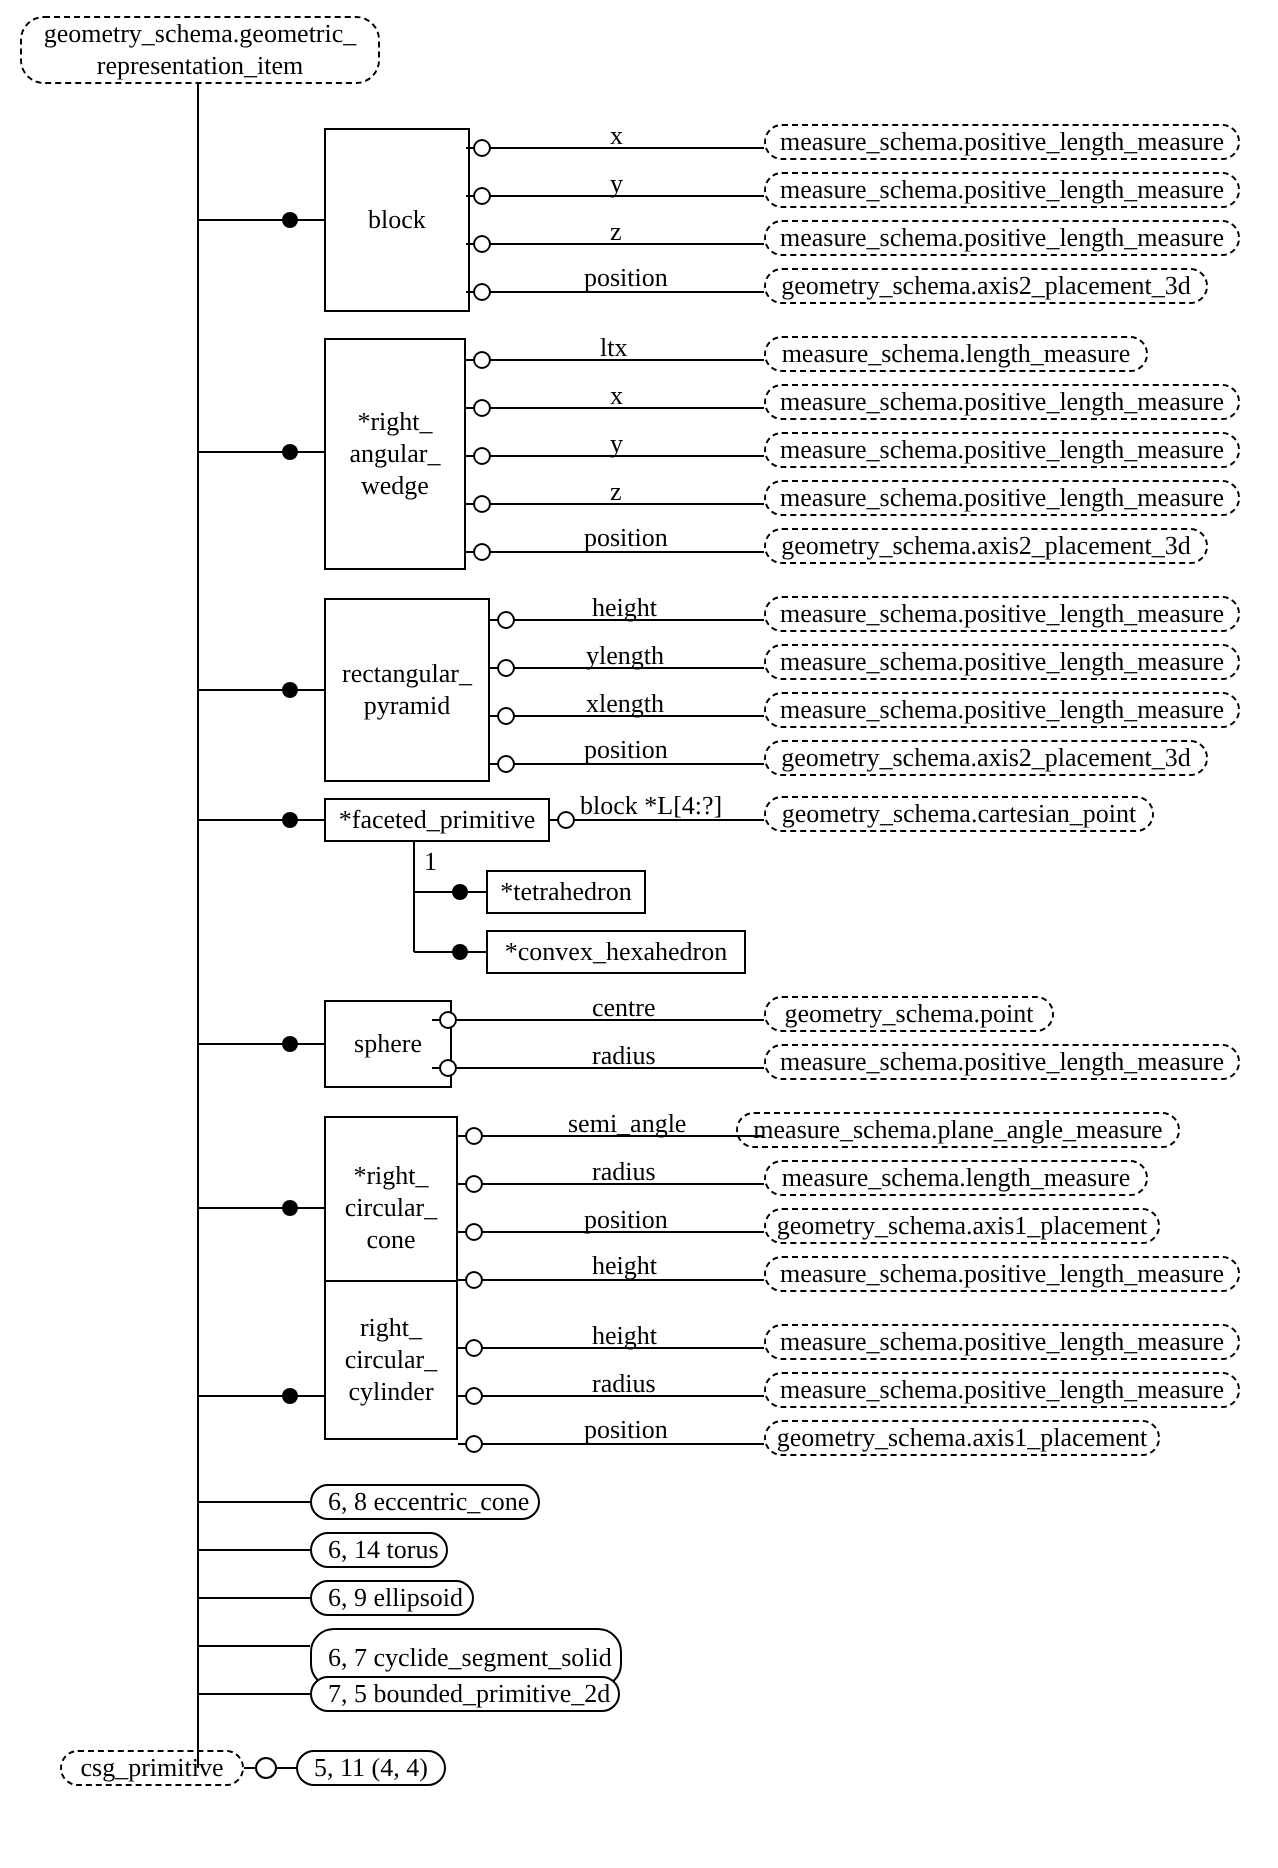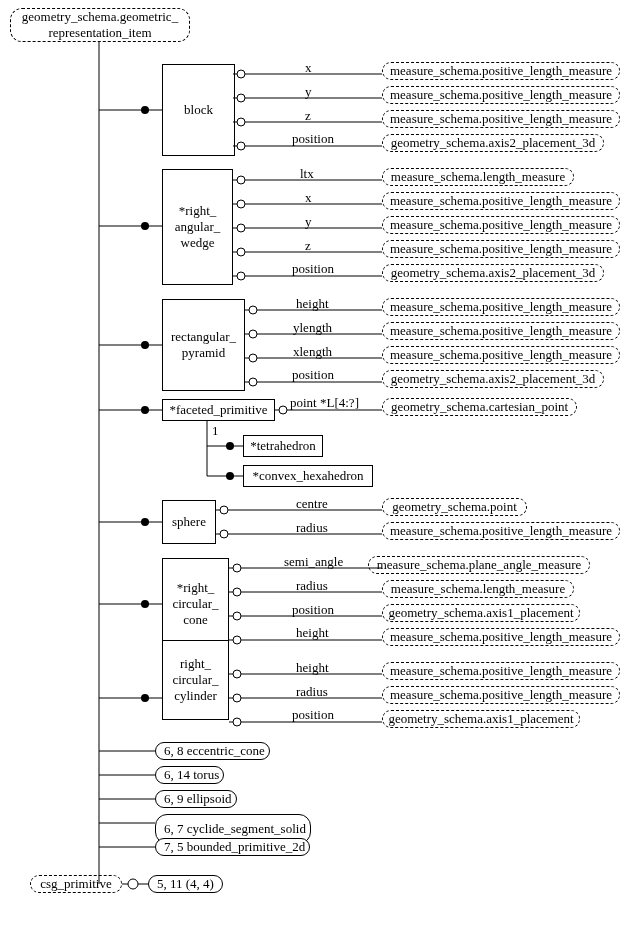--- a/index.html
+++ b/index.html
@@ -47,27 +47,27 @@
 <div class="lbl" style="left:296px;top:296px">height</div>
 <div class="lbl" style="left:293px;top:320px">ylength</div>
 <div class="lbl" style="left:293px;top:344px">xlength</div>
 <div class="lbl" style="left:292px;top:367px">position</div>
 <div class="box dash pill" style="left:382px;top:298px;width:238px;height:18px">measure_schema.positive_length_measure</div>
 <div class="box dash pill" style="left:382px;top:322px;width:238px;height:18px">measure_schema.positive_length_measure</div>
 <div class="box dash pill" style="left:382px;top:346px;width:238px;height:18px">measure_schema.positive_length_measure</div>
 <div class="box dash pill" style="left:382px;top:370px;width:222px;height:18px">geometry_schema.axis2_placement_3d</div>
 
 <div class="box" style="left:162px;top:399px;width:113px;height:22px">*faceted_primitive</div>
-<div class="lbl" style="left:290px;top:395px">point *L[4:?]</div>
+<div class="lbl" style="left:290px;top:395px">block *L[4:?]</div>
 <div class="box dash pill" style="left:382px;top:398px;width:195px;height:18px">geometry_schema.cartesian_point</div>
 <div class="lbl" style="left:212px;top:423px">1</div>
 <div class="box" style="left:243px;top:435px;width:80px;height:22px">*tetrahedron</div>
 <div class="box" style="left:243px;top:465px;width:130px;height:22px">*convex_hexahedron</div>
 
-<div class="box" style="left:162px;top:500px;width:54px;height:44px">sphere</div>
+<div class="box" style="left:162px;top:500px;width:64px;height:44px">sphere</div>
 <div class="lbl" style="left:296px;top:496px">centre</div>
 <div class="lbl" style="left:296px;top:520px">radius</div>
 <div class="box dash pill" style="left:382px;top:498px;width:145px;height:18px">geometry_schema.point</div>
 <div class="box dash pill" style="left:382px;top:522px;width:238px;height:18px">measure_schema.positive_length_measure</div>
 
 <div class="box" style="left:162px;top:558px;width:67px;height:92px;white-space:pre-line">*right_
 circular_
 cone</div>
 <div class="lbl" style="left:284px;top:554px">semi_angle</div>
 <div class="lbl" style="left:296px;top:578px">radius</div>

